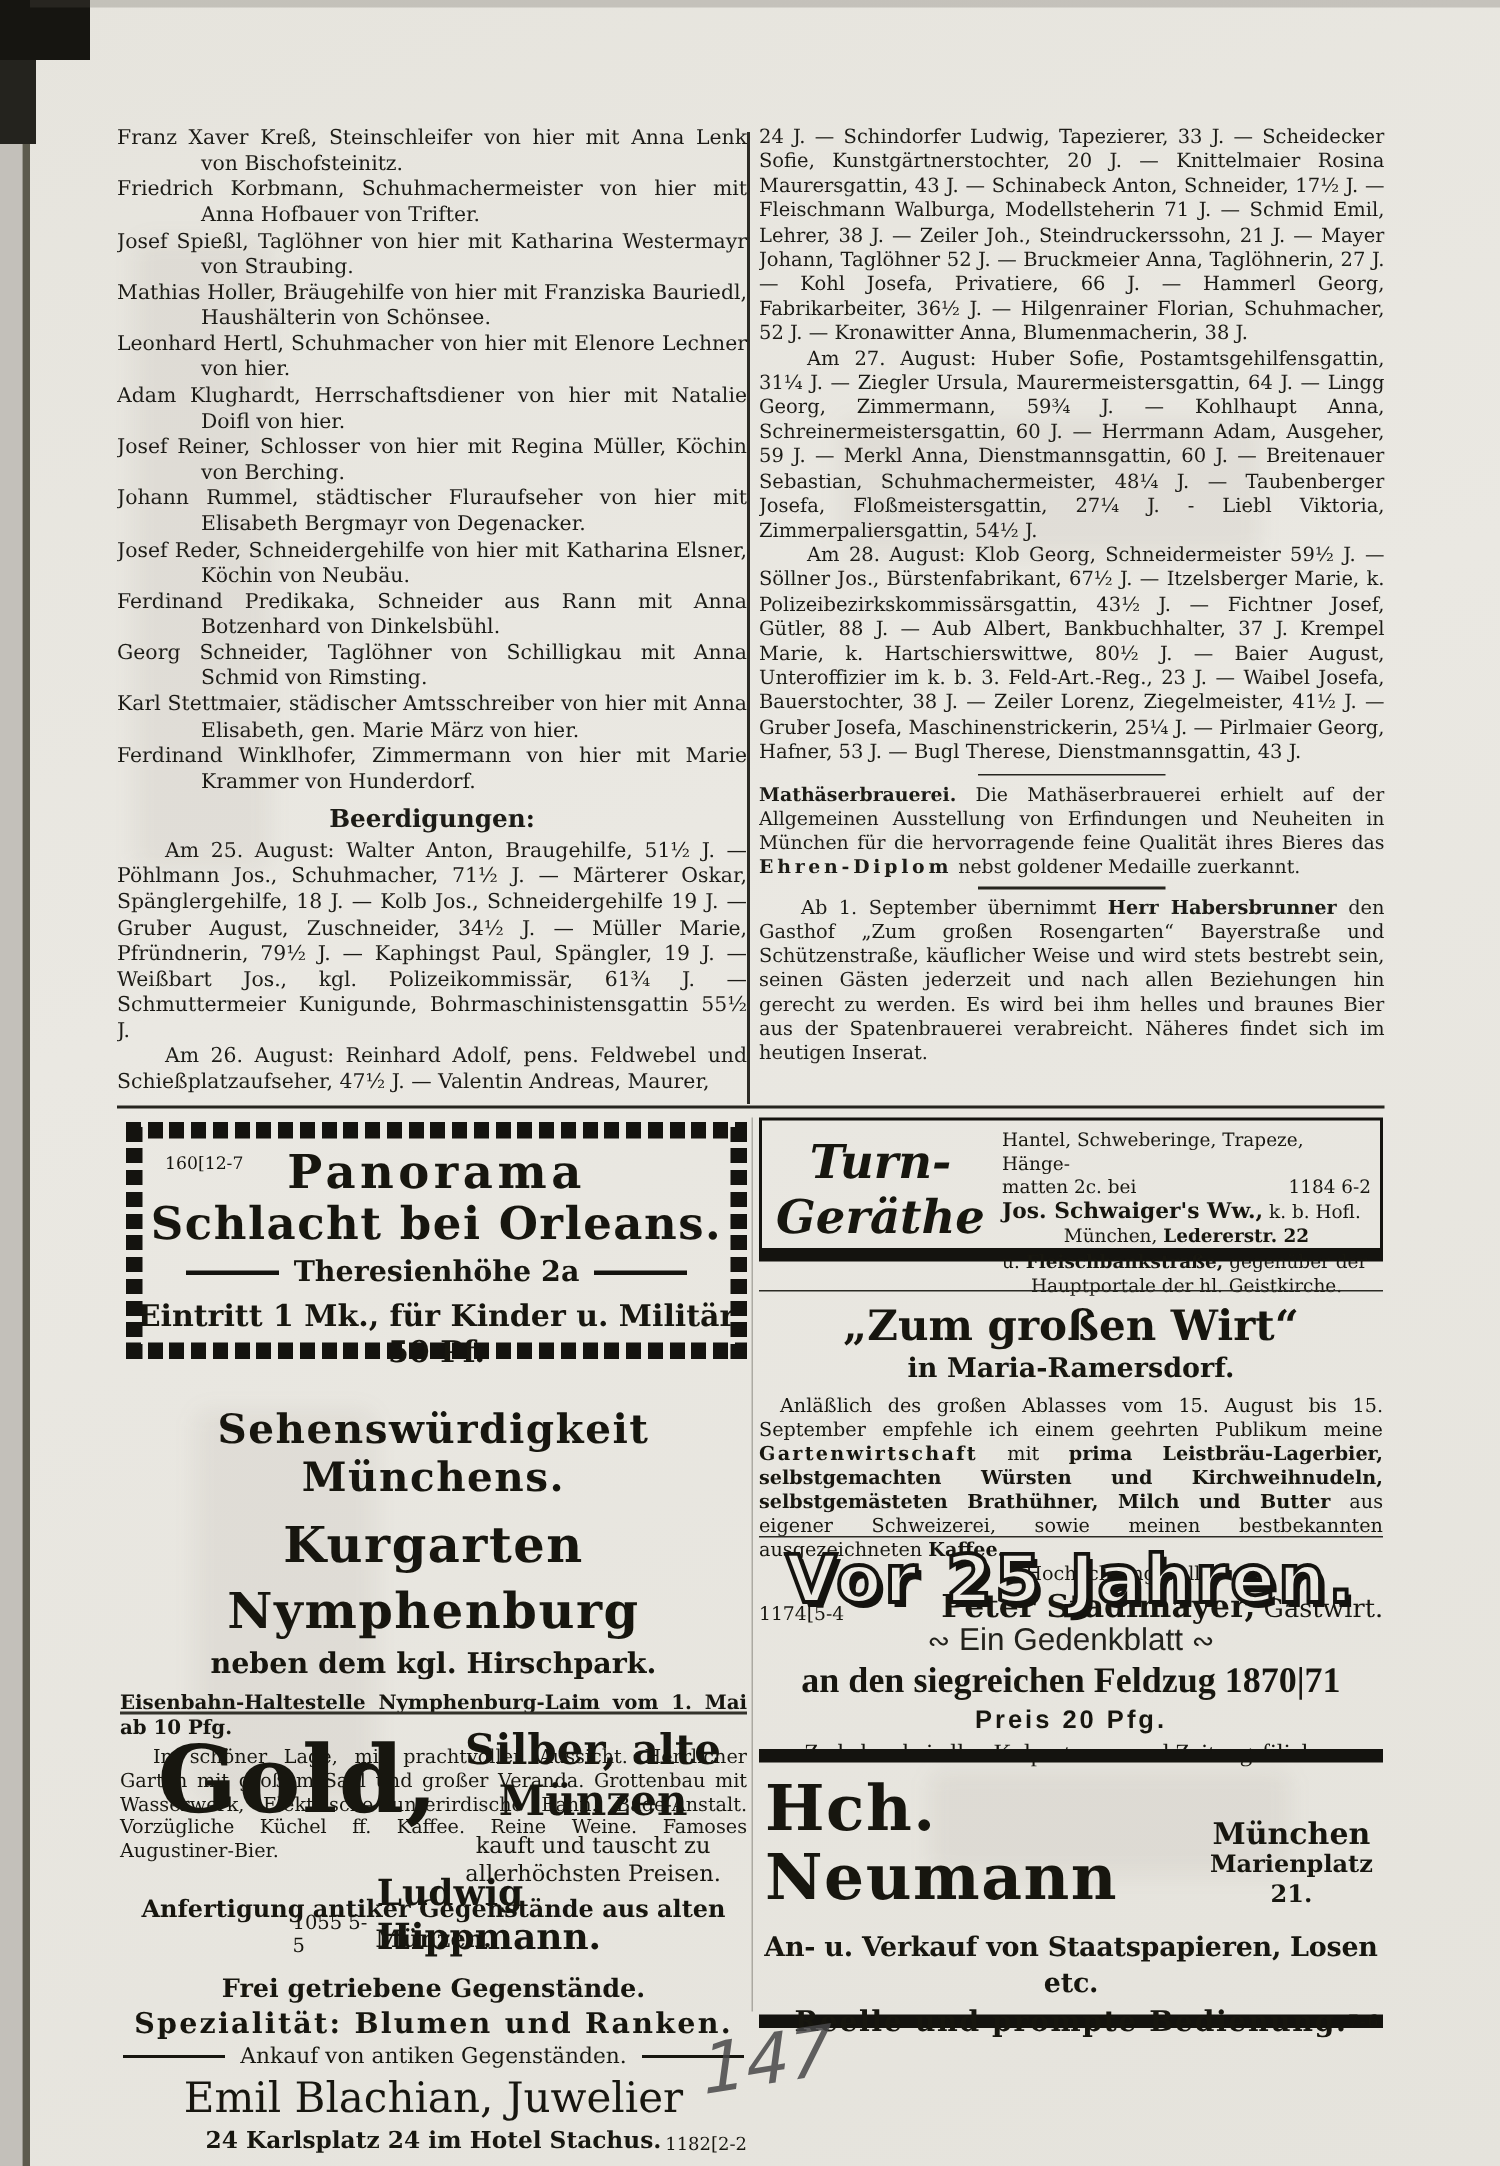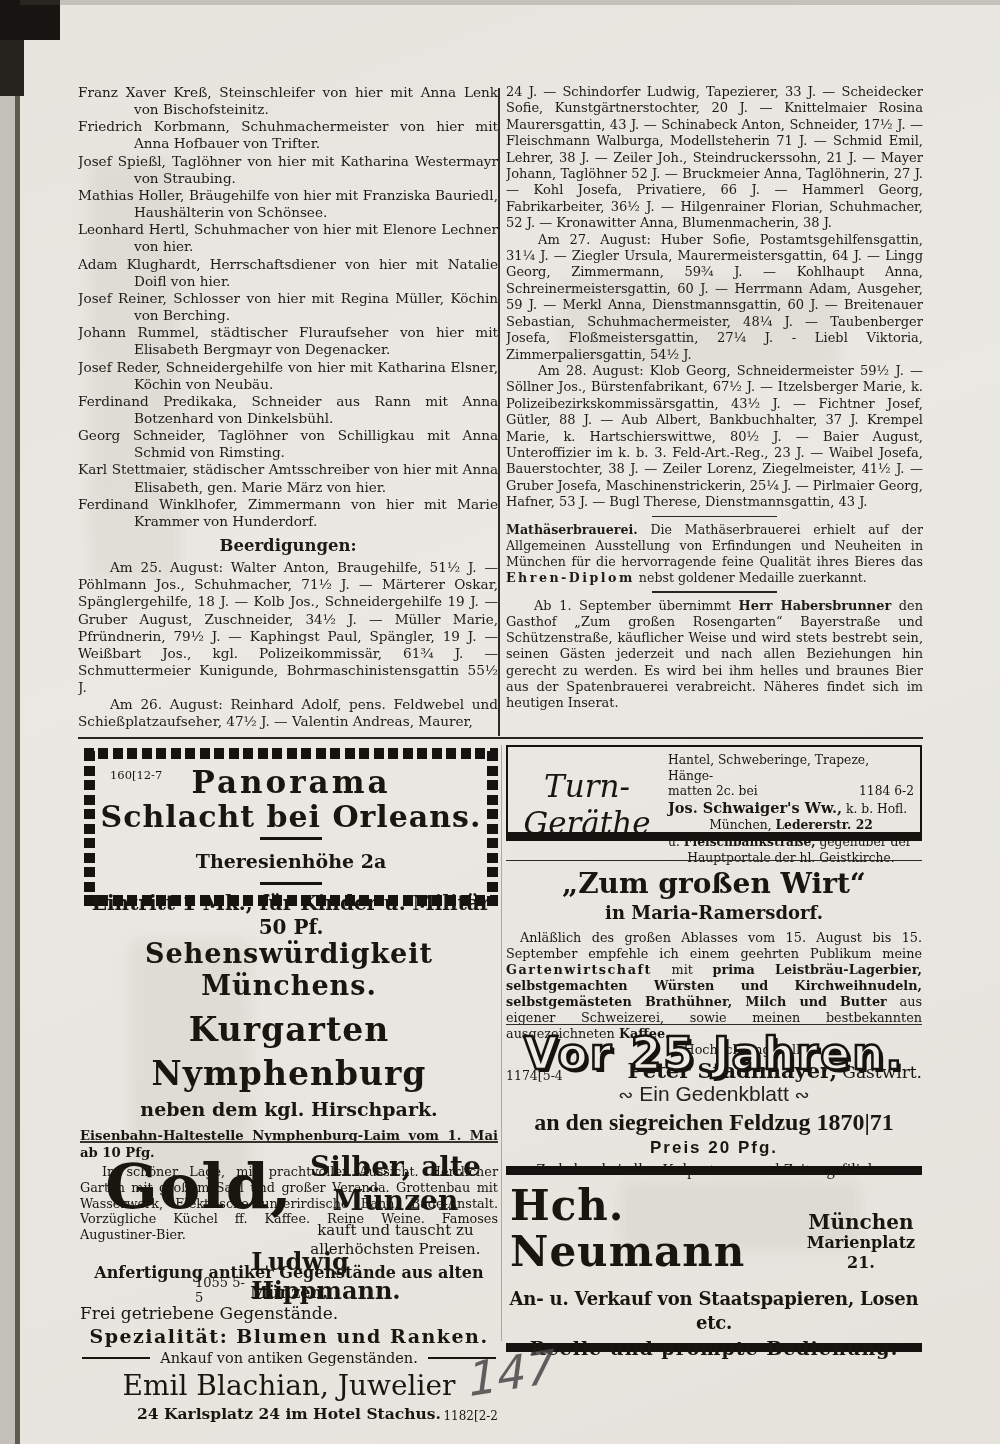--- a/index.html
+++ b/index.html
@@ -40,21 +40,21 @@
   #ad-panorama{left:84px;top:748px;width:414px;height:158px;}
   .sq{position:absolute;background-image:repeating-linear-gradient(90deg,#14130f 0 10px,rgba(0,0,0,0) 10px 14.5px);}
   .sq.v{background-image:repeating-linear-gradient(0deg,#14130f 0 10px,rgba(0,0,0,0) 10px 14.5px);}
   .sq.top{left:0;top:0;width:100%;height:11px;}
   .sq.bot{left:0;bottom:0;width:100%;height:11px;}
   .sq.lft{left:0;top:0;width:11px;height:100%;}
   .sq.rgt{right:0;top:0;width:11px;height:100%;}
   .pan-ref{position:absolute;left:26px;top:20px;font-size:11.5px;}
   .pan-title{margin-top:17px;text-align:center;font-size:31px;font-weight:bold;letter-spacing:3px;line-height:34px;}
   .pan-sub{text-align:center;font-size:30px;font-weight:bold;line-height:36px;letter-spacing:1px;}
-  .flank{display:flex;align-items:center;justify-content:center;gap:10px;margin-top:2px;flex-direction:column;}
+  .flank{display:flex;align-items:center;justify-content:center;gap:10px;margin-top:2px;}
   .flank .ln{width:62px;height:3px;background:#14130f;}
   .pan-addr{font-size:19px;font-weight:bold;}
   .pan-price{text-align:center;font-size:20px;font-weight:bold;margin-top:6px;}
 
   
   #ad-nymph{left:80px;top:918px;width:418px;}
   .ny-h{ text-align:center;font-size:27px;font-weight:bold;letter-spacing:1px;line-height:32px;margin-top:20px;}
   .ny-title{text-align:center;font-size:33px;font-weight:bold;letter-spacing:1px;line-height:44px;margin-top:6px;}
   .ny-sub{text-align:center;font-size:19px;font-weight:bold;line-height:26px;}
   .ny-transit{font-size:13.2px;font-weight:bold;text-align:justify;line-height:17px;margin-top:5px;}
@@ -65,31 +65,31 @@
   .rule-h{position:absolute;left:80px;top:1141px;width:418px;height:1.5px;background:#33322b;}
 
   
   #ad-gold{left:80px;top:1148px;width:418px;}
   .gold-row{display:flex;}
   .gold-word{font-size:62px;font-weight:bold;line-height:78px;letter-spacing:1px;flex:0 0 175px;margin-left:25px;}
   .gold-right{flex:1;text-align:center;}
   .gold-l1{font-size:28px;font-weight:bold;line-height:34px;margin-top:2px;}
   .gold-l2{font-size:15px;line-height:19px;margin-top:3px;}
   .gold-c1{text-align:center;font-size:16px;font-weight:bold;line-height:20px;margin-top:4px;}
-  .gold-c2{font-size:17px;font-weight:normal;line-height:21px;}
+  .gold-c2{text-align:center;font-size:17px;font-weight:bold;line-height:21px;margin-top:13px;}
   .gold-c3{text-align:center;font-size:19px;font-weight:bold;letter-spacing:1.5px;line-height:24px;}
   .gold-c4 .ln{width:68px;height:2px;background:#17160f;}
   .gold-c4{display:flex;align-items:center;justify-content:center;gap:10px;font-size:14.5px;margin-top:2px;}
   .gold-name{text-align:center;font-size:28px;font-weight:500;line-height:36px;margin-top:2px;}
   .gold-foot{text-align:center;font-size:15.5px;font-weight:bold;position:relative;}
   .gold-ref{position:absolute;right:0;bottom:0;font-size:12px;font-weight:normal;}
 
   
   #ad-turn{left:506px;top:745px;width:416px;height:96px;border:2px solid #14130f;border-bottom:9px solid #14130f;box-sizing:border-box;display:flex;background:transparent;}
-  .turn-left{flex:0 0 158px;text-align:center;font-weight:normal;font-size:31px;line-height:37px;padding-top:21px;font-style:italic;}
+  .turn-left{flex:0 0 158px;text-align:center;font-weight:bold;font-size:31px;line-height:37px;padding-top:10px;font-style:italic;}
   .turn-right{flex:1;font-size:12.3px;line-height:15.6px;padding:6px 6px 0 2px;}
   .turn-row{display:flex;justify-content:space-between;}
   .turn-big{font-size:14.5px;font-weight:bold;}
 
   
   #ad-wirt{left:506px;top:860px;width:416px;border-top:1.5px solid #2b2a24;padding-top:6px;}
   .wirt-title{text-align:center;font-size:28px;font-weight:bold;line-height:34px;}
   .wirt-sub{text-align:center;font-size:18px;font-weight:bold;line-height:24px;}
   .wirt-body{font-size:12.8px;line-height:16px;text-align:justify;margin-top:5px;text-indent:14px;}
   .wirt-thanks{font-size:12.8px;text-align:right;padding-right:110px;}

